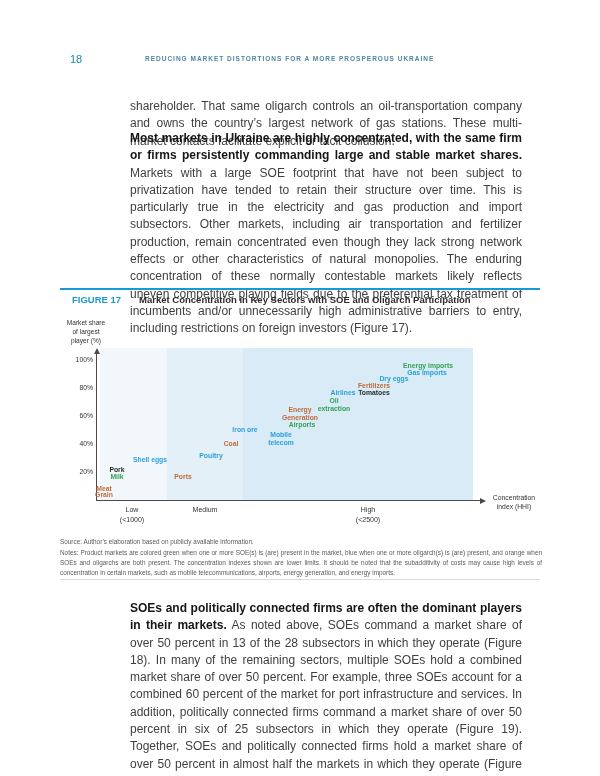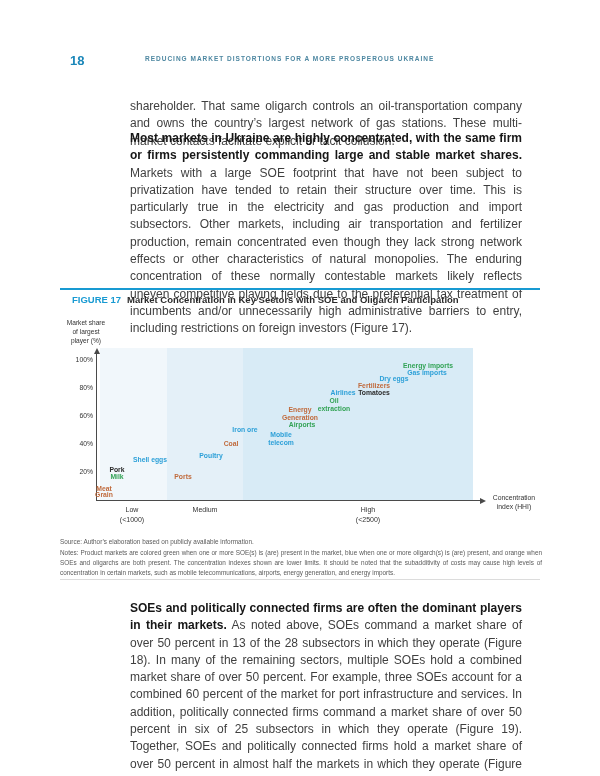--- a/index.html
+++ b/index.html
@@ -1,34 +1,34 @@
 <!DOCTYPE html>
 <html><head>
 <meta charset="utf-8">
 <style>
   * { margin:0; padding:0; box-sizing:border-box; }
   html,body { width:600px; height:776px; background:#ffffff; font-family:"Liberation Sans", sans-serif; position:relative; overflow:hidden; }
 
   .abs { position:absolute; }
 
   
-  .page-num { left:70px; top:53px; font-size:13px; font-weight:bold; color:#1b87b9;text-align:center; }
+  .page-num { left:70px; top:53px; font-size:11px; font-weight:normal; color:#1b87b9;text-align:center; }
   .running-header { left:145px; top:55px; font-size:6.5px; font-weight:bold; letter-spacing:1px; color:#4d87a1; }
 
   
   .para { left:130px; width:392px; font-size:12px; line-height:17.3px; color:#3f3f3f; text-align:justify; }
   .para b { color:#161616; }
   .p1 { top:98px; }
   .p2 { top:130px; }
   .p3 { top:600px; }
 
   
   .fig-rule-top { left:60px; top:288px; width:480px; height:2px; background:#189ad2; }
   .fig-caption { left:72px; top:294px; width:470px; font-size:9.5px; font-weight:bold; color:#2a2a2a; }
-  .fig-caption .fig-label { color:#189ad2; margin-right:6px; }
+  .fig-caption .fig-label { color:#189ad2; margin-right:18px; }
   .fig-source { left:60px; top:538px; width:480px; font-size:6.4px; color:#5a5a5a; }
   .fig-notes { left:60px; top:548px; width:482px; font-size:6.4px; line-height:9.9px; color:#5a5a5a; text-align:justify; }
   .fig-rule-bottom { left:60px; top:579px; width:480px; height:1px; background:#dcdcdc; }
 
   
   #plot { left:60px; top:315px; width:496px; height:216px; }
   #plot .band { position:absolute; top:33px; height:152px; }
   .y-axis-label { position:absolute; left:0px; top:3px; width:52px; text-align:center; font-size:6.6px; line-height:9px; color:#333; }
   .y-axis-line { position:absolute; left:36px; top:39px; width:1px; height:146px; background:#4a4a4a; }
   .y-arrow { position:absolute; left:33.5px; top:33px; width:0; height:0; border-left:3px solid transparent; border-right:3px solid transparent; border-bottom:6px solid #4a4a4a; }

